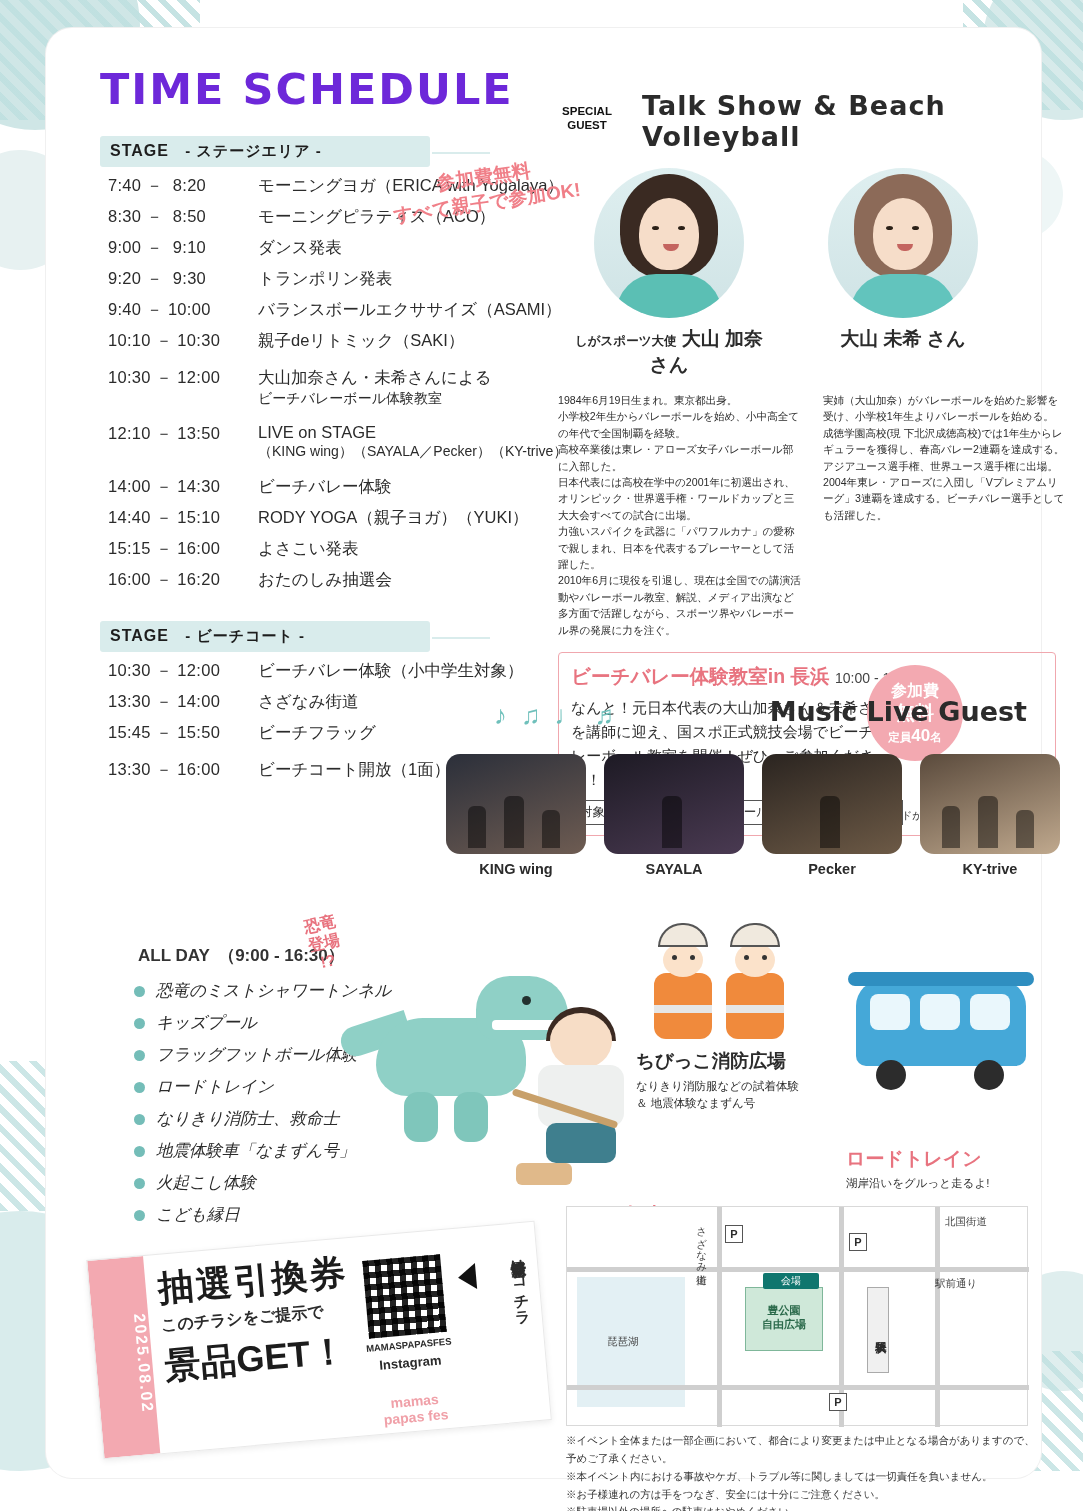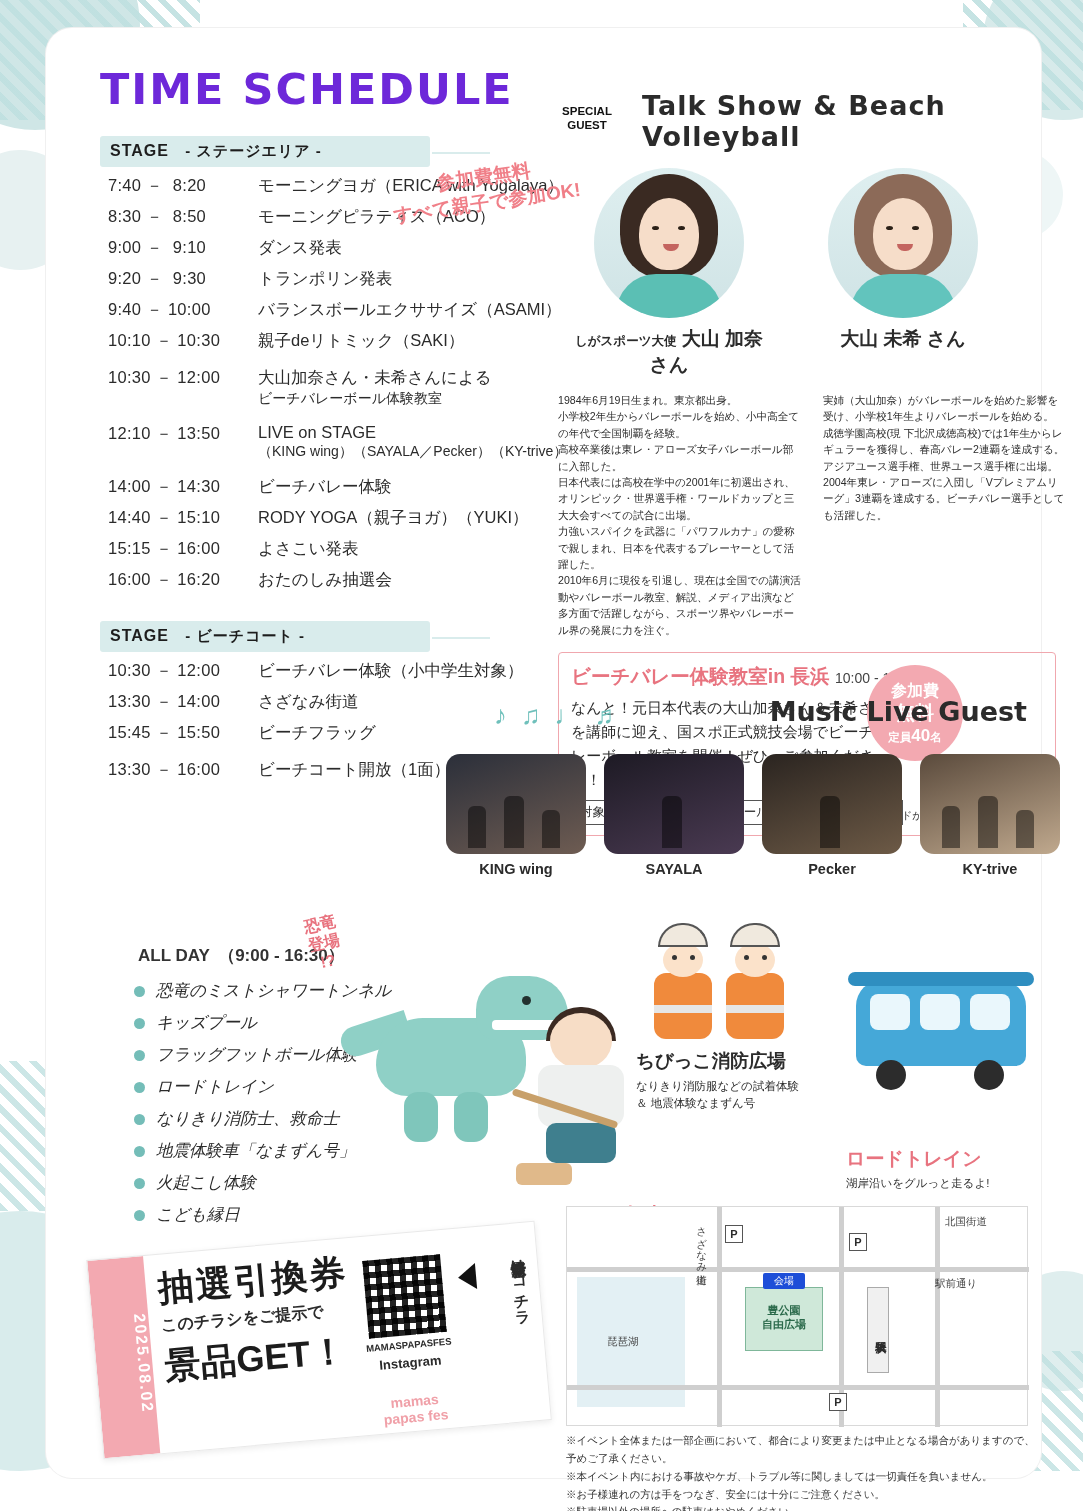--- a/index.html
+++ b/index.html
@@ -205,21 +205,21 @@
   .train .wheel{position:absolute;bottom:18px;width:30px;height:30px;border-radius:50%;background:#2c2c2c;}
   .train .wh1{left:30px;}.train .wh2{left:128px;}
   .train .roof{position:absolute;left:2px;top:14px;width:186px;height:14px;border-radius:10px;background:#2f8ec0;}
 
   
   .map{ position:absolute; left:520px; top:1178px; width:462px; height:220px; background:#ffffff; border:1px solid #d9d9d9;}
   .map .road{position:absolute;background:#cfcfcf;}
   .map .lake{position:absolute;left:10px;top:70px;width:108px;height:130px;background:#e3f0f4;}
   .map .park{position:absolute;left:178px;top:80px;width:78px;height:64px;background:#cfe8d9;border:1px solid #7fb79a;}
   .map .parkname{position:absolute;left:182px;top:96px;width:70px;text-align:center;font-size:11px;font-weight:bold;color:#2b6a4b;line-height:1.3;}
-  .map .venue{position:absolute;left:196px;top:66px;width:42px;height:16px;background:#1d4ed8;color:#fff;font-size:10px;text-align:center;line-height:16px;border-radius:2px;}
+  .map .venue{position:absolute;left:196px;top:66px;width:56px;height:16px;background:#0f766e;color:#fff;font-size:10px;text-align:center;line-height:16px;border-radius:2px;}
   .map .station{position:absolute;left:300px;top:80px;width:22px;height:86px;background:#f0f0f0;border:1px solid #aaa;font-size:11px;writing-mode:vertical-rl;text-align:center;padding-top:6px;font-weight:bold;}
   .map .p{position:absolute;width:18px;height:18px;border:1px solid #555;font-size:11px;text-align:center;line-height:17px;background:#fff;font-weight:bold;}
   .map .lbl{position:absolute;font-size:10.5px;color:#444;}
   .map .vlbl{writing-mode:vertical-rl;}
 
   .notes-bottom{ position:absolute; left:520px; top:1404px; width:470px; font-size:10.5px; line-height:1.7; color:#333;}
 
   
   .ticket{ position:absolute; left:48px; top:1212px; width:450px; height:200px;
     background:#fff; border:1px solid #e9e9e9; transform:rotate(-5deg);

